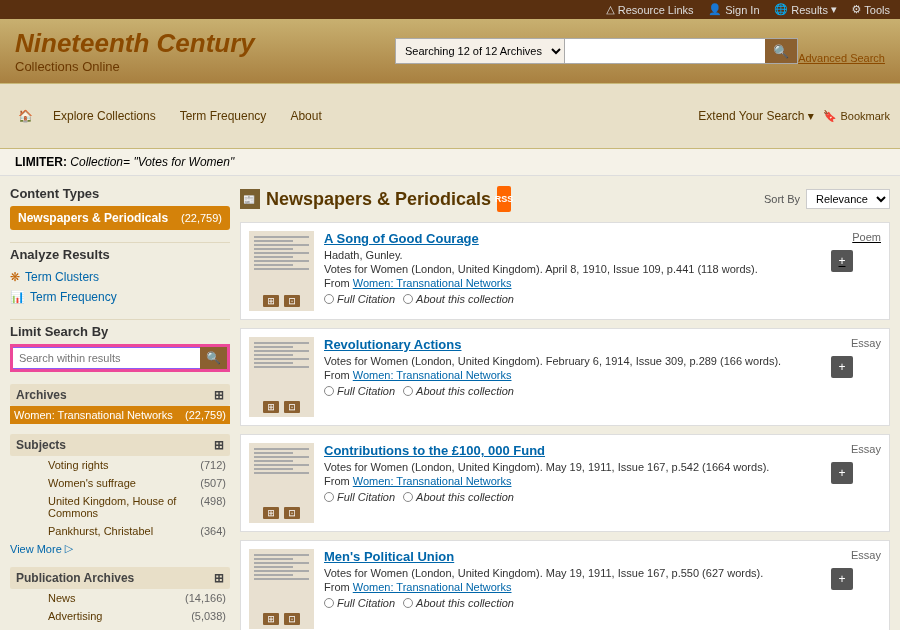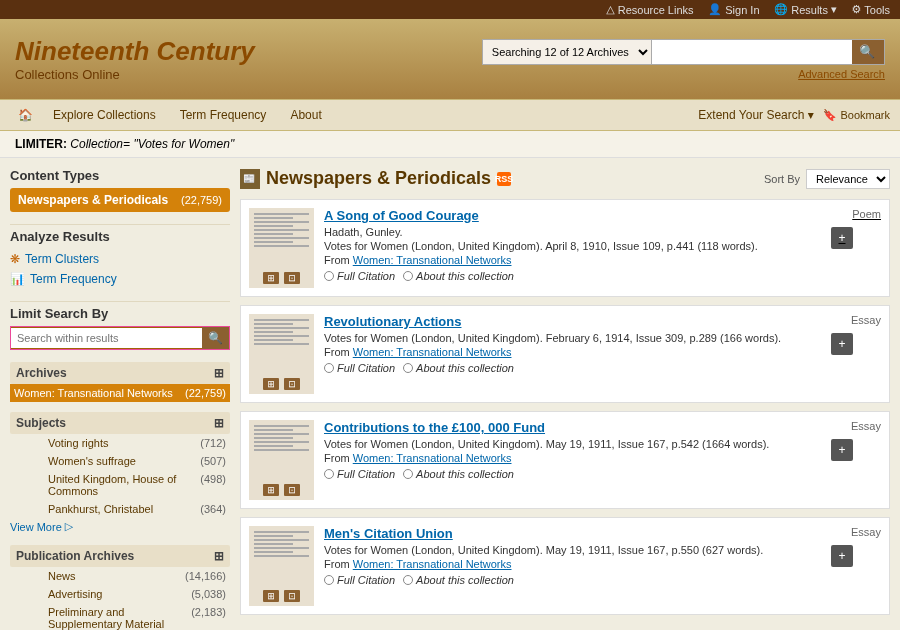--- a/index.html
+++ b/index.html
@@ -14,29 +14,29 @@
       display: flex;
       justify-content: flex-end;
       align-items: center;
       gap: 15px;
     }
     .top-bar-item { display: flex; align-items: center; gap: 3px; cursor: pointer; }
 
     
     .header {
       background: linear-gradient(to bottom, #c8b070, #a88040);
-      padding: 17px 15px;
+      padding: 9px 15px;
       display: flex;
       align-items: center;
       justify-content: space-between;
     }
     .logo-area { display: flex; flex-direction: column; }
     .logo-title { color: #8b4a00; font-size: 26px; font-weight: bold; font-style: italic; }
     .logo-subtitle { color: #6b3800; font-size: 13px; }
-    .search-area { display: flex; flex-direction: column; align-items: flex-end; }
+    .search-area { display: flex; flex-direction: row; align-items: flex-end; }
     .search-row { display: flex; align-items: center; }
     .search-box-wrapper {
       display: flex;
       align-items: center;
       border: 1px solid #aaa;
       background: white;
       height: 26px;
     }
     .search-select {
       border: none;
@@ -69,21 +69,21 @@
       background: #e8e0c8;
       border-top: 1px solid #c8b878;
       border-bottom: 1px solid #c8b878;
       padding: 0 10px;
       display: flex;
       align-items: center;
       justify-content: space-between;
     }
     .nav-left { display: flex; align-items: center; gap: 0; }
     .nav-item {
-      padding: 8px 12px;
+      padding: 25px 12px;
       font-size: 12px;
       color: #5a3800;
       cursor: pointer;
       text-decoration: none;
     }
     .nav-home-icon {
       padding: 8px;
       cursor: pointer;
     }
     .nav-right { display: flex; align-items: center; gap: 10px; }
@@ -146,22 +146,22 @@
       align-items: center;
       gap: 5px;
       padding: 3px 0;
       cursor: pointer;
       color: #0066aa;
       font-size: 12px;
     }
     .search-within {
       display: flex;
       align-items: center;
-      border: 1px solid #ec4899;
-      background: #a16207;
+      border: 3px solid #ec4899;
+      background: #8b5cf6;
     }
     .search-within input {
       border: none;
       outline: none;
       padding: 4px 6px;
       font-size: 11px;
       flex: 1;
     }
     .search-within-btn {
       background: #8b6030;
@@ -223,21 +223,21 @@
     }
     .results-title {
       font-size: 18px;
       font-weight: bold;
       color: #5a3800;
       display: flex;
       align-items: center;
       gap: 6px;
     }
     .rss-icon {
-      width: 14px; height: 14px;
+      width: 14px; height: 26px;
       background: #ff6600;
       color: white;
       font-size: 9px;
       display: inline-flex;
       align-items: center;
       justify-content: center;
       border-radius: 2px;
     }
 
     .sort-bar {
@@ -665,21 +665,21 @@
           <div class="thumb-line"></div>
           <div class="thumb-line short"></div>
           <div class="thumb-line"></div>
         </div>
         <div class="thumb-icons">
           <div class="thumb-icon">⊞</div>
           <div class="thumb-icon">⊡</div>
         </div>
       </div>
       <div class="result-content">
-        <div class="result-title">Men's Citation Union</div>
+        <div class="result-title">Men's Political Union</div>
         <div class="result-meta">
           <a>Votes for Women (London, United Kingdom).</a>
           <span> May 19, 1911, Issue 167, p.550 (627 words).</span>
         </div>
         <div class="result-source">
           From <a>Women: Transnational Networks</a>
         </div>
         <div class="result-actions">
           <div class="result-action-item">
             <span class="radio-fake"></span>

